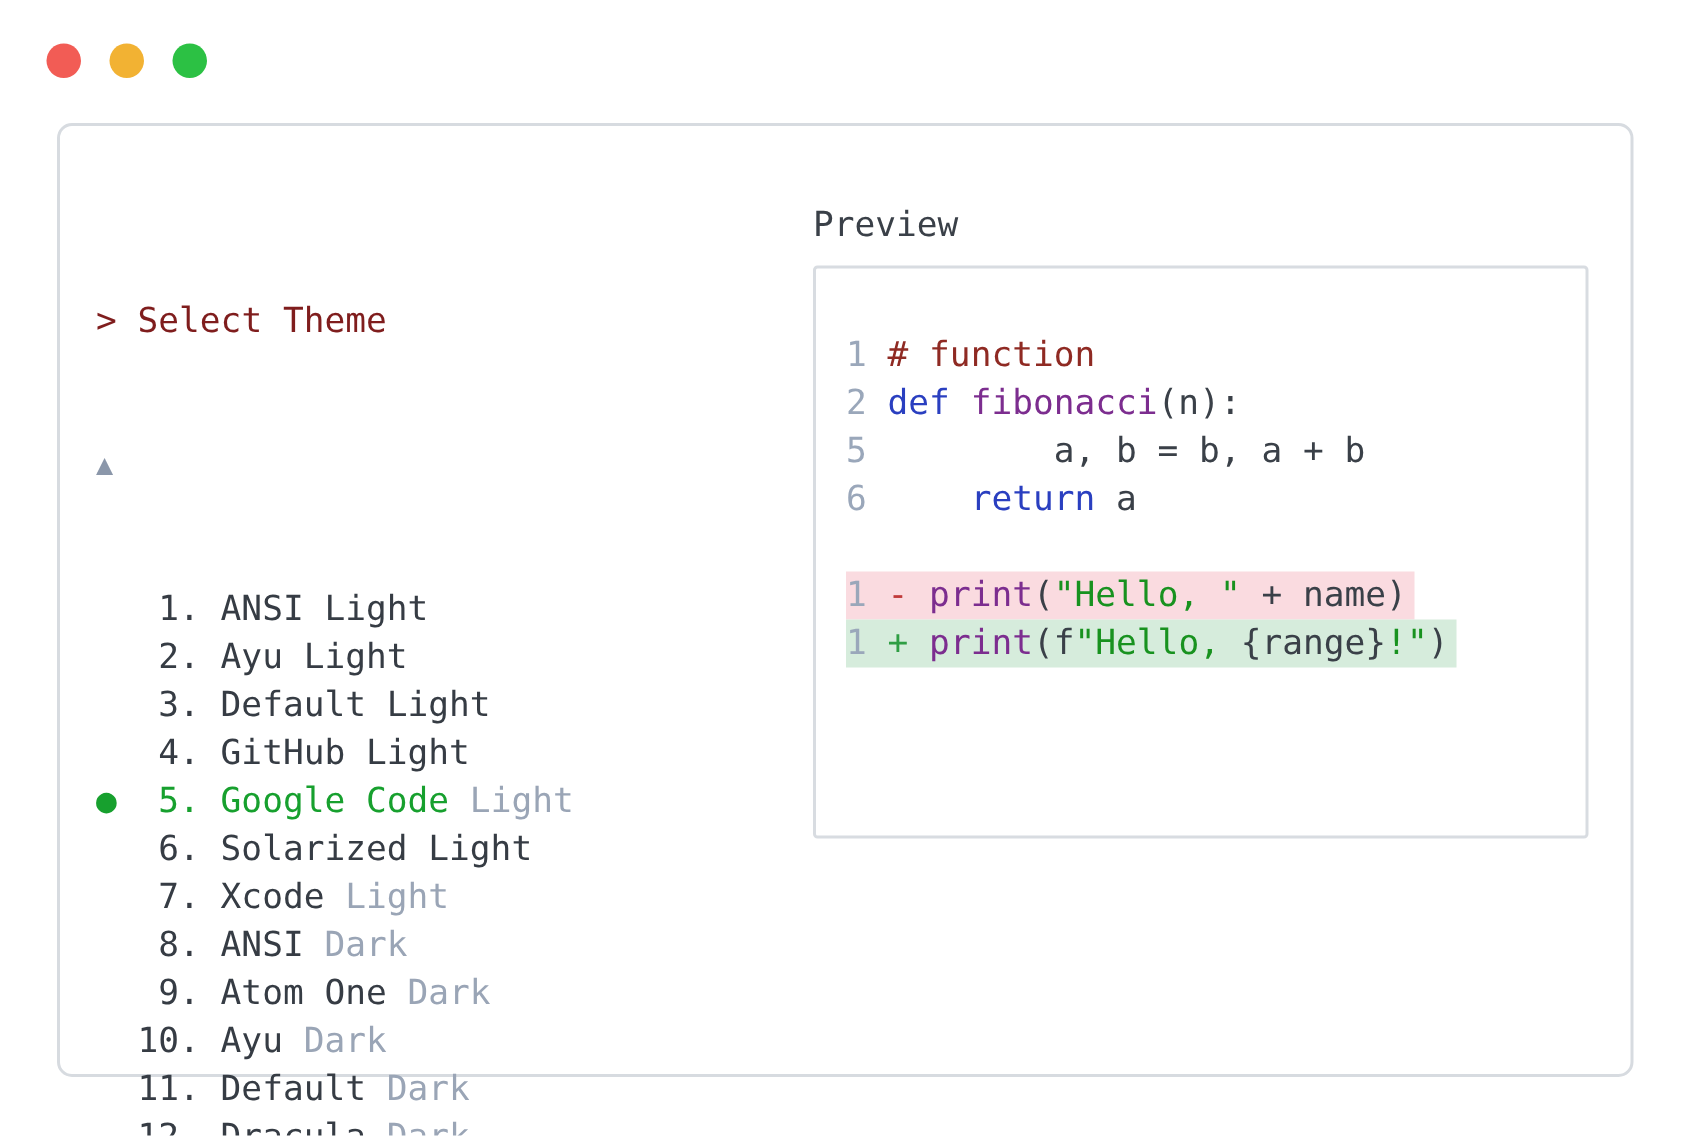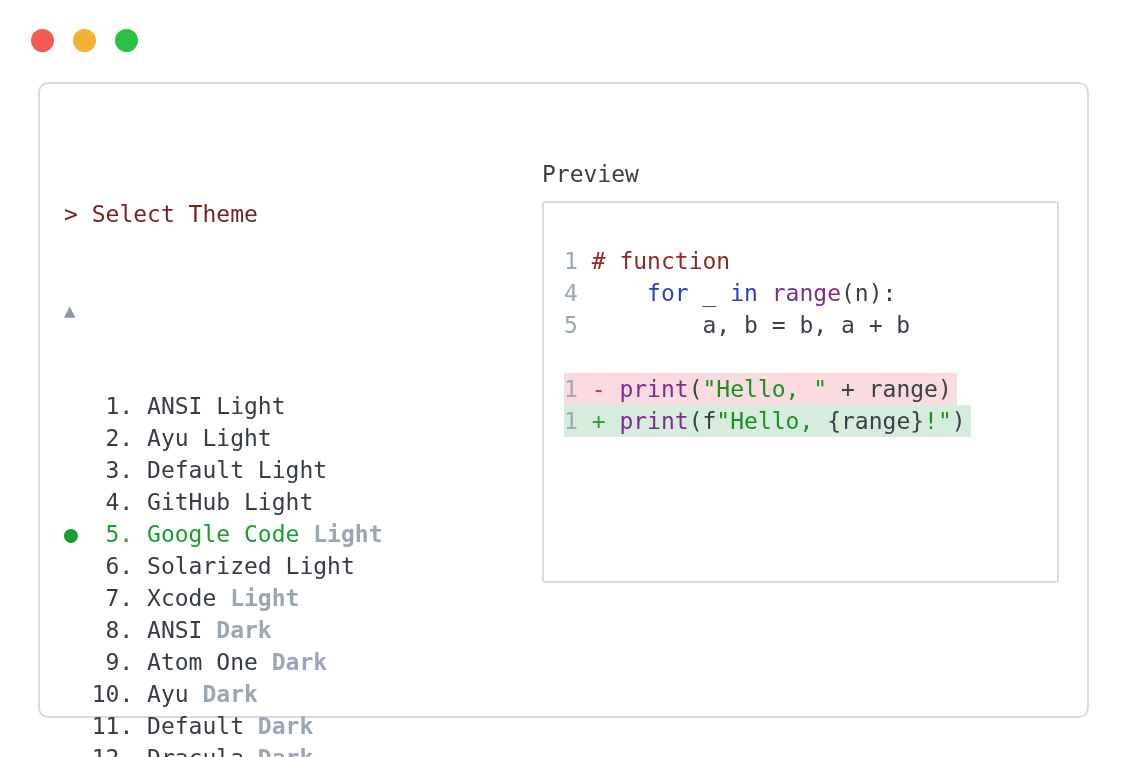--- a/index.html
+++ b/index.html
@@ -47,24 +47,24 @@
   .right-col{flex:1;}
 
   .prompt-title{color:#7f1d1d;}
   .scroll-arrow{display:block;height:32px;}
   .scroll-arrow.up{color:var(--arrow-up);font-size:19px;}
 
   .theme-item{height:32px;white-space:pre;cursor:default;}
   .theme-item .marker{display:inline-block;width:2ch;color:var(--accent-green);}
   .theme-item .inum{display:inline-block;width:3ch;text-align:right;}
   .theme-item .iname{}
-  .theme-item .idim{color:var(--dim-text);font-weight:bold;}
+  .theme-item .idim{color:var(--dim-text);}
   .theme-item.selected .inum,.theme-item.selected .iname{color:var(--accent-green);}
 
-  .preview-label{color:#3a4048;height:32px;margin-top:24px;}
+  .preview-label{color:#3a4048;height:32px;}
   .preview-box{
     margin-top:11px;width:517px;height:382px;
     border:2px solid #d8dce1;border-radius:3px;background:#ffffff;
     padding:42px 16px 0 20px;overflow:hidden;
   }
   .code-line{height:32px;white-space:pre;}
   .line-inner{display:inline-block;height:32px;}
   .line-inner.removed{background:var(--diff-removed-bg);padding-right:5px;}
   .line-inner.added{background:var(--diff-added-bg);padding-right:5px;}
   .lnum{color:var(--line-number);}
@@ -92,23 +92,24 @@
       <div class="prompt-title">&gt; Select Theme</div>
       <span class="scroll-arrow up">▲</span>
       <div><div class="theme-item"><span class="marker"> </span><span class="inum">1.</span><span class="iname"> ANSI Light</span></div><div class="theme-item"><span class="marker"> </span><span class="inum">2.</span><span class="iname"> Ayu Light</span></div><div class="theme-item"><span class="marker"> </span><span class="inum">3.</span><span class="iname"> Default Light</span></div><div class="theme-item"><span class="marker"> </span><span class="inum">4.</span><span class="iname"> GitHub Light</span></div><div class="theme-item selected"><span class="marker">●</span><span class="inum">5.</span><span class="iname"> Google Code</span><span class="idim"> Light</span></div><div class="theme-item"><span class="marker"> </span><span class="inum">6.</span><span class="iname"> Solarized Light</span></div><div class="theme-item"><span class="marker"> </span><span class="inum">7.</span><span class="iname"> Xcode</span><span class="idim"> Light</span></div><div class="theme-item"><span class="marker"> </span><span class="inum">8.</span><span class="iname"> ANSI</span><span class="idim"> Dark</span></div><div class="theme-item"><span class="marker"> </span><span class="inum">9.</span><span class="iname"> Atom One</span><span class="idim"> Dark</span></div><div class="theme-item"><span class="marker"> </span><span class="inum">10.</span><span class="iname"> Ayu</span><span class="idim"> Dark</span></div><div class="theme-item"><span class="marker"> </span><span class="inum">11.</span><span class="iname"> Default</span><span class="idim"> Dark</span></div><div class="theme-item"><span class="marker"> </span><span class="inum">12.</span><span class="iname"> Dracula</span><span class="idim"> Dark</span></div></div>
       
     </div>
     <div class="right-col">
       <div class="preview-label">Preview</div>
       <div class="preview-box">
         <div>
             <div class="code-line"><span class="line-inner"><span class="lnum">1 </span><span class="tok-com"># function</span></span></div>
-            <div class="code-line"><span class="line-inner"><span class="lnum">4 </span><span class="tok-pln">    </span><span class="tok-kwd">for</span><span class="tok-pln"> _ </span><span class="tok-kwd">in</span><span class="tok-pln"> </span><span class="tok-fn">range</span><span class="tok-pln">(n):</span></span></div>
+            <div class="code-line"><span class="line-inner"><span class="lnum">2 </span><span class="tok-kwd">def</span><span class="tok-pln"> </span><span class="tok-fn">fibonacci</span><span class="tok-pln">(n):</span></span></div>
             <div class="code-line"><span class="line-inner"><span class="lnum">5 </span><span class="tok-pln">        a, b = b, a + b</span></span></div>
+            <div class="code-line"><span class="line-inner"><span class="lnum">6 </span><span class="tok-pln">    </span><span class="tok-kwd">return</span><span class="tok-pln"> a</span></span></div>
             <div class="code-line"><span class="line-inner"></span></div>
-            <div class="code-line"><span class="line-inner removed"><span class="lnum">1 </span><span class="tok-rm">- </span><span class="tok-fn">print</span><span class="tok-pln">(</span><span class="tok-str">"Hello, "</span><span class="tok-pln"> + range)</span></span></div>
+            <div class="code-line"><span class="line-inner removed"><span class="lnum">1 </span><span class="tok-rm">- </span><span class="tok-fn">print</span><span class="tok-pln">(</span><span class="tok-str">"Hello, "</span><span class="tok-pln"> + name)</span></span></div>
             <div class="code-line"><span class="line-inner added"><span class="lnum">1 </span><span class="tok-add">+ </span><span class="tok-fn">print</span><span class="tok-pln">(f</span><span class="tok-str">"Hello, </span><span class="tok-pln">{range}</span><span class="tok-str">!"</span><span class="tok-pln">)</span></span></div>
           </div>
       </div>
     </div>
   </div>
 
 </div>
 
 </body></html>

